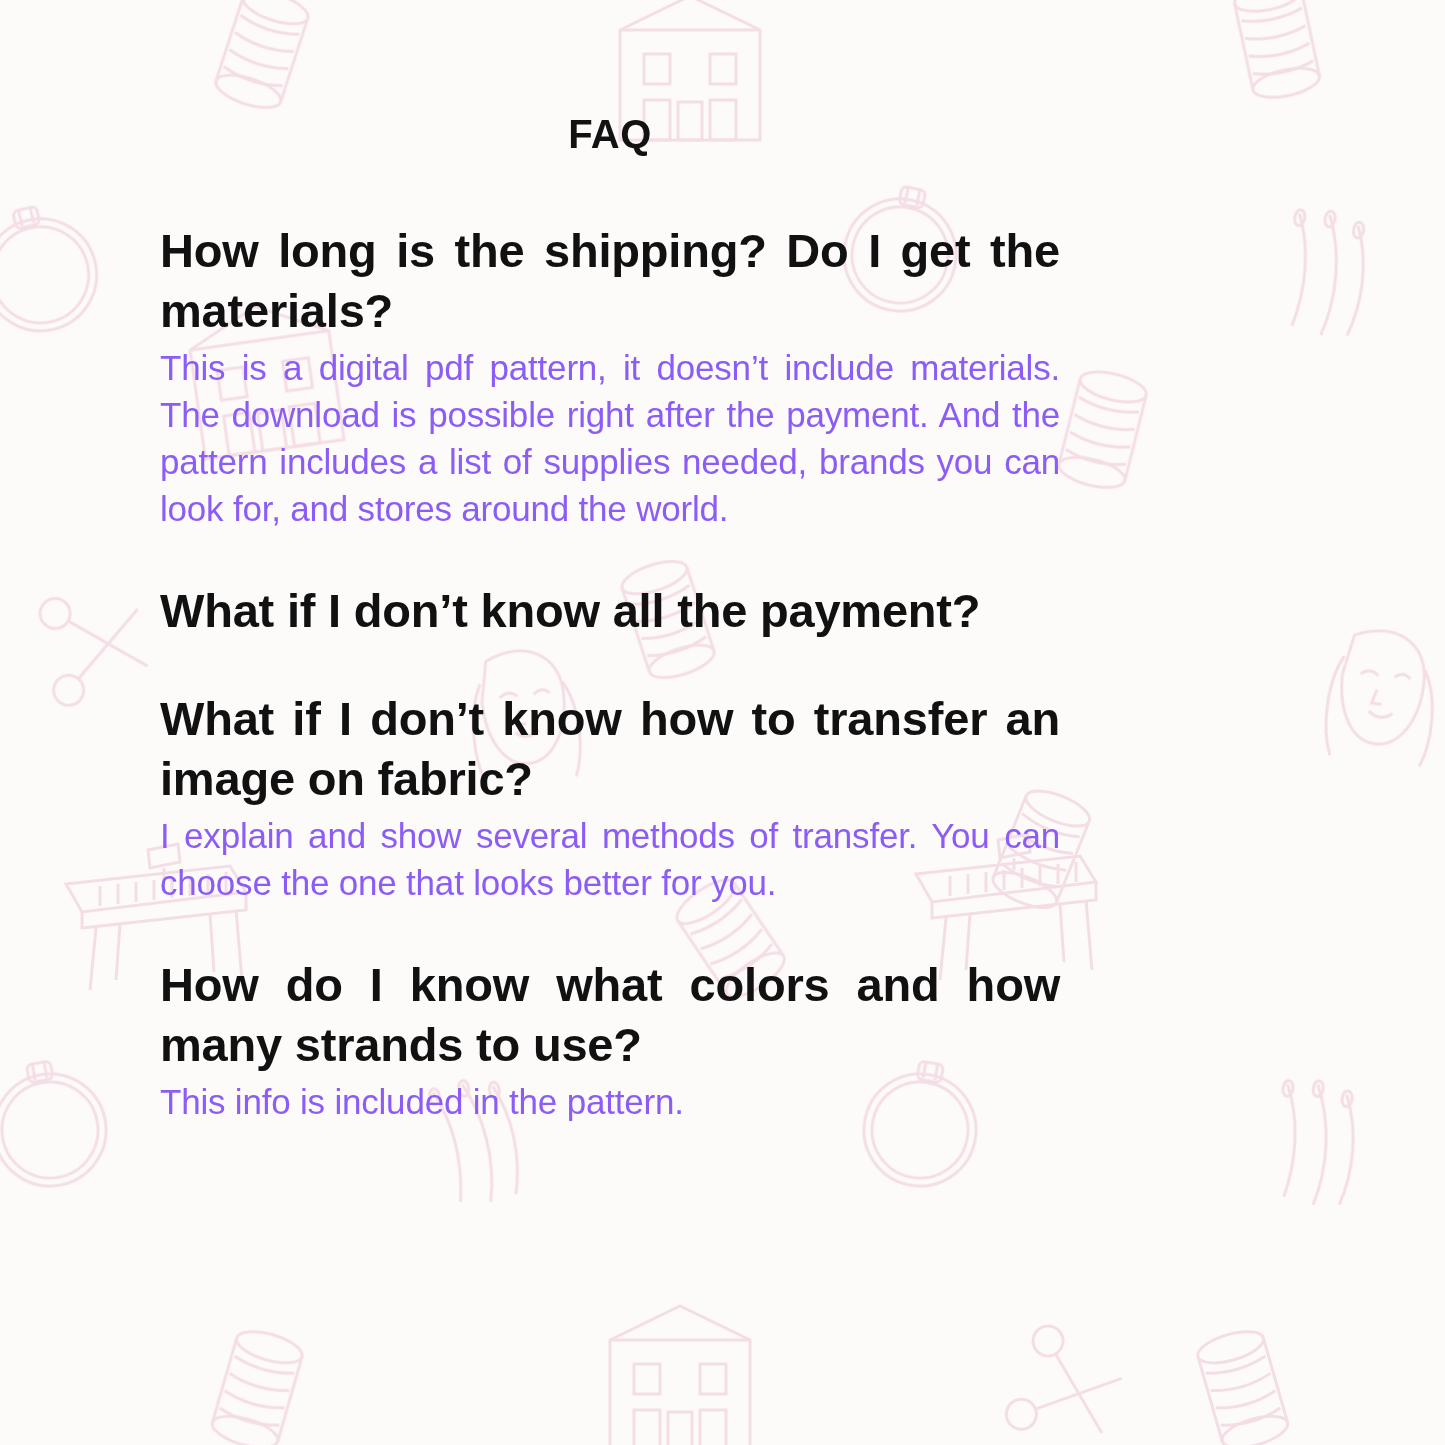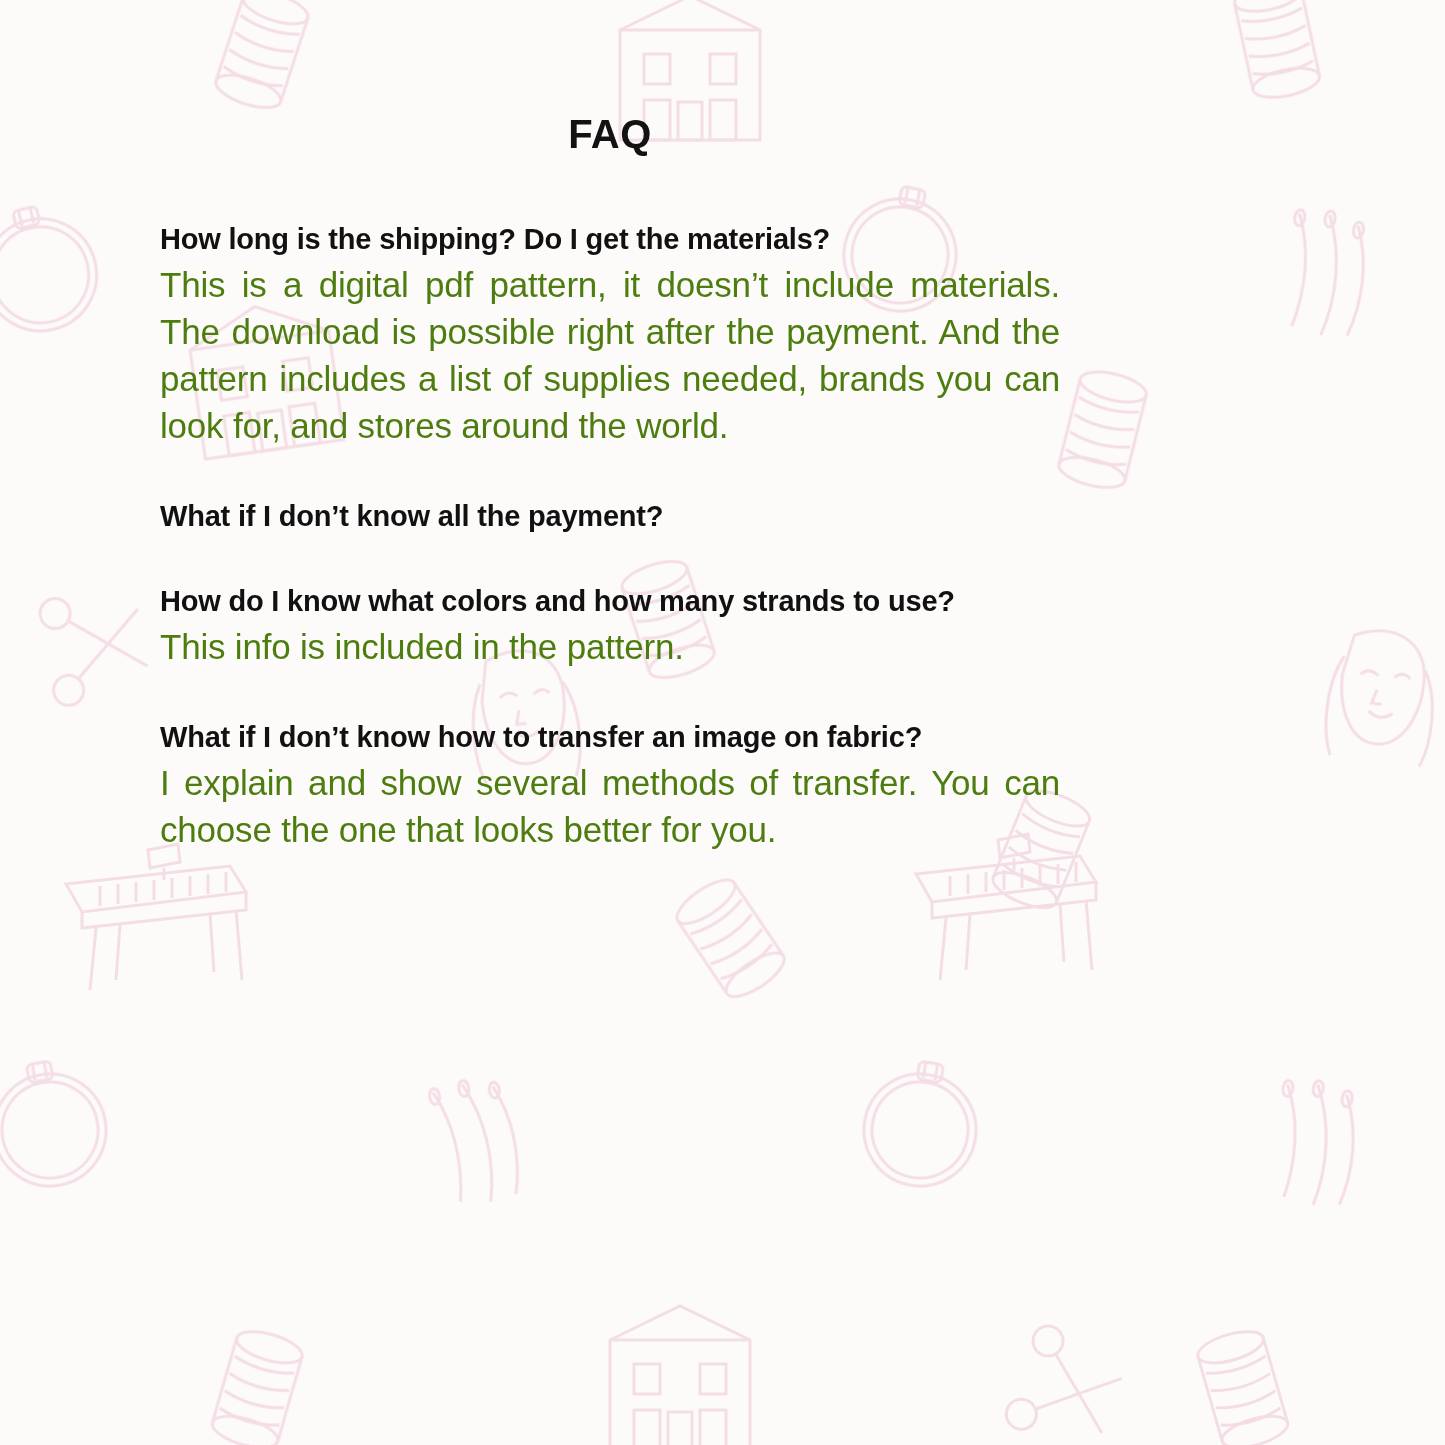--- a/index.html
+++ b/index.html
@@ -50,41 +50,41 @@
     margin: 0;
     padding: 0 160px 0 160px;
     margin-top: 64px;
   }
 
   .faq-item {
     margin-bottom: 48px;
   }
 
   .faq-question {
-    font-size: 29px;
+    font-size: 47px;
     font-weight: 700;
     line-height: 1.28;
     text-align: justify;
     text-align-last: left;
     color: #111111;
     margin: 11px 0 4px 0;
     letter-spacing: -0.2px;
   }
   .faq-question.justified {
     text-align: justify;
     text-align-last: left;
   }
 
   .faq-answer {
     font-size: 35px;
     font-weight: 400;
     line-height: 1.34;
     text-align: justify;
     text-align-last: left;
-    color: #4d7c0f;
+    color: #8b5cf6;
     margin: 0;
     letter-spacing: -0.2px;
   }
   .faq-answer.no-justify {
     text-align: left;
   }
 </style>
 </head>
 <body>
 
@@ -182,23 +182,23 @@
     <div class="faq-item">
       <p class="faq-question">How long is the shipping? Do I get the materials?</p>
       <p class="faq-answer">This is a digital pdf pattern, it doesn’t include materials. The download is possible right after the payment. And the pattern includes a list of supplies needed, brands you can look for, and stores around the world.</p>
     </div>
 
     <div class="faq-item">
       <p class="faq-question">What if I don’t know all the payment?</p>
     </div>
 
     <div class="faq-item">
+      <p class="faq-question">What if I don’t know how to transfer an image on fabric?</p>
+      <p class="faq-answer">I explain and show several methods of transfer. You can choose the one that looks better for you.</p>
+    </div>
+
+    <div class="faq-item">
       <p class="faq-question justified">How do I know what colors and how many strands to use?</p>
       <p class="faq-answer no-justify">This info is included in the pattern.</p>
     </div>
 
-    <div class="faq-item">
-      <p class="faq-question">What if I don’t know how to transfer an image on fabric?</p>
-      <p class="faq-answer">I explain and show several methods of transfer. You can choose the one that looks better for you.</p>
-    </div>
-
   </div>
 </div>
 
 </body></html>

